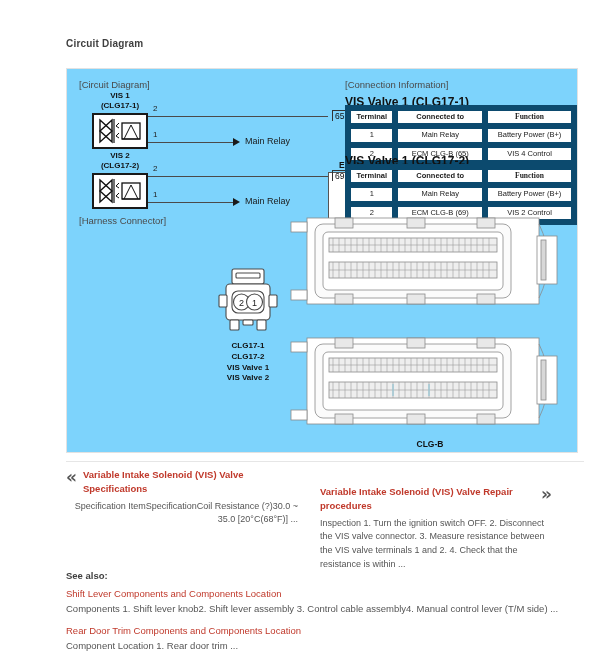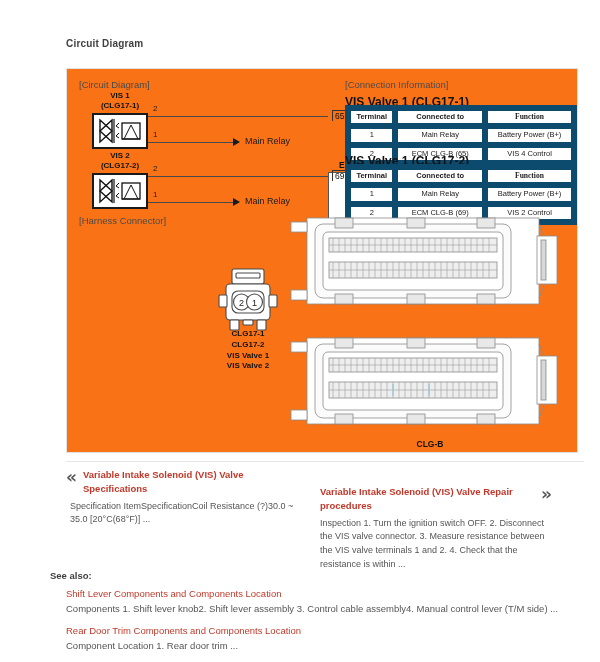--- a/index.html
+++ b/index.html
@@ -26,21 +26,21 @@
     color: #3f3f3f;
     letter-spacing: 0.2px;
   }
 
   
   .diagram-card {
     position: absolute;
     left: 66px; top: 68px;
     width: 512px; height: 385px;
     border: 1px solid #e2e2e2;
-    background: #f97316;
+    background: #7dd3fc;
   }
 
   .sec-label {
     position: absolute;
     font-size: 9.5px;
     color: #4a4a4a;
     white-space: nowrap;
   }
 
   .valve-box {
@@ -187,26 +187,26 @@
     font-weight: bold;
     color: #c0392b;
     line-height: 1.45;
   }
   .nav-desc {
     margin-top: 4px;
     font-size: 9px;
     color: #555555;
     line-height: 1.55;
   }
-  .nav-prev .nav-desc { margin-left: 4px; }
+  .nav-prev .nav-desc { margin-left: 4px; text-align: right; }
 
   
   .see-also-head {
     position: absolute;
-    left: 50px; top: 570px;
+    left: 66px; top: 570px;
     font-size: 9.5px;
     font-weight: bold;
     color: #3f3f3f;
   }
   .sa-list { position: absolute; left: 66px; top: 588px; width: 520px; }
   .sa-item { margin-bottom: 9px; }
   .sa-link {
     font-size: 9.5px;
     color: #c0392b;
     line-height: 1.3;
@@ -366,21 +366,21 @@
           <rect x="31" y="55" width="10" height="5" rx="1"></rect>
 
           <circle cx="29.5" cy="37" r="8"></circle>
           <circle cx="42.5" cy="37" r="8"></circle>
         </g>
         <text x="29.5" y="40.5" font-family="Liberation Sans, sans-serif" font-size="9" fill="#222" text-anchor="middle">2</text>
         <text x="42.5" y="40.5" font-family="Liberation Sans, sans-serif" font-size="9" fill="#222" text-anchor="middle">1</text>
       </svg>
     </div>
 
-    <div class="hc-label-block" style="left:121px; top:260px; width:120px;">
+    <div class="hc-label-block" style="left:121px; top:272px; width:120px;">
       <div>CLG17-1</div>
       <div>CLG17-2</div>
       <div>VIS Valve 1</div>
       <div>VIS Valve 2</div>
     </div>
 
     <div style="position:absolute; left:222px; top:145px;">
       <svg width="282" height="100" viewBox="0 0 282 100">
         <g stroke="#8a8a8a" stroke-width="0.8" fill="#ffffff">
 

